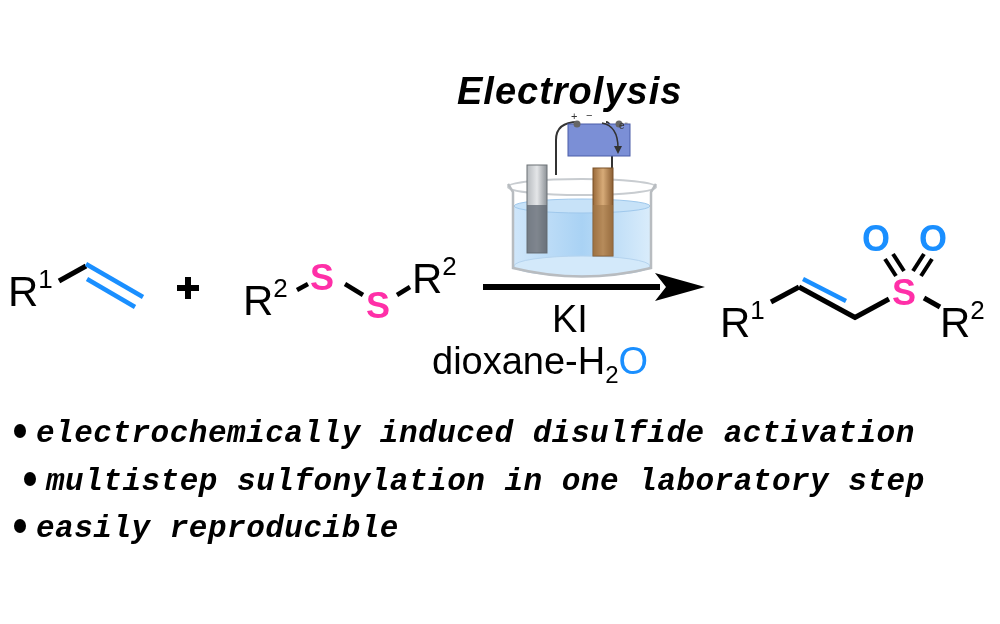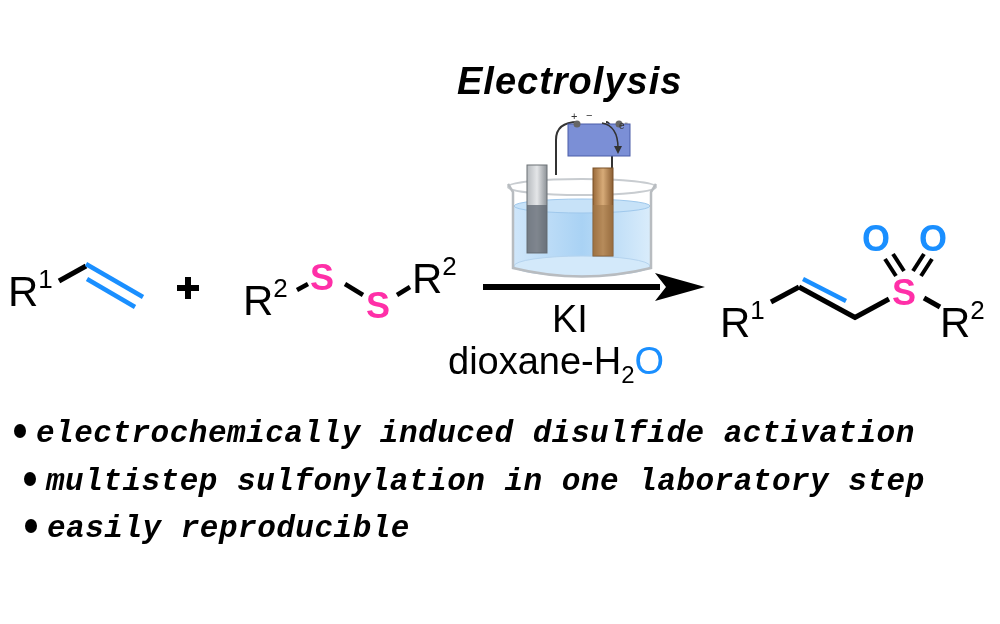--- a/index.html
+++ b/index.html
@@ -15,21 +15,21 @@
   .cond { font-family: "Liberation Sans", sans-serif; font-size: 38px; text-align: right; }
   .bullet-line { font-family: Liberation Mono, monospace; font-weight: bold; font-style: italic;
                  font-size: 31px; letter-spacing: 0.5px; white-space: nowrap; }
   .dot { display: inline-block; width: 12px; height: 14px; border-radius: 50%; background: #000;
          margin-right: 10px; vertical-align: middle; position: relative; top: -3px; }
   svg { position: absolute; left: 0; top: 0; }
 </style>
 </head>
 <body>
 
-<div class="abs title" style="left:457px; top:60px;">Electrolysis</div>
+<div class="abs title" style="left:457px; top:70px;">Electrolysis</div>
 
 <svg width="1000" height="624">
   <defs>
     <linearGradient id="beakerWater" x1="0" x2="1" y1="0" y2="0">
       <stop offset="0" stop-color="#cfe6fa"></stop>
       <stop offset="0.5" stop-color="#a9d2f4"></stop>
       <stop offset="1" stop-color="#d9ecfb"></stop>
     </linearGradient>
     <linearGradient id="anodeGrad" x1="0" x2="1">
       <stop offset="0" stop-color="#b6babe"></stop>
@@ -107,35 +107,35 @@
 <div class="abs atom-s" style="left:366px; top:285px; color:#ff2fa8;">S</div>
 <div class="abs chem" style="left:412px; top:258px;">
   <span>R</span><span class="sup">2</span>
 </div>
 
 <div class="abs" style="left:571px; top:110px; font-size:11px; color:#333;">+</div>
 <div class="abs" style="left:586px; top:109px; font-size:11px; color:#333;">−</div>
 <div class="abs" style="left:619px; top:118px; font-size:10px; color:#333;">e⁻</div>
 
 <div class="abs cond" style="left:552px; top:298px;">KI</div>
-<div class="abs cond" style="left:448px; top:340px; white-space:nowrap;">
+<div class="abs cond" style="left:432px; top:340px; white-space:nowrap;">
   <span>dioxane-H</span><span style="font-size:24px; position:relative; top:9px;">2</span><span style="color:#1a8fff;">O</span>
 </div>
 
 <div class="abs chem" style="left:720px; top:302px;">
   <span>R</span><span class="sup">1</span>
 </div>
 <div class="abs atom-s" style="left:892px; top:272px; color:#ff2fa8;">S</div>
 <div class="abs atom-o" style="left:862px; top:218px; color:#1a8fff;">O</div>
 <div class="abs atom-o" style="left:919px; top:218px; color:#1a8fff;">O</div>
 <div class="abs chem" style="left:940px; top:302px;">
   <span>R</span><span class="sup">2</span>
 </div>
 
 <div class="abs bullet-line" style="left:14px; top:416px;">
   <span class="dot"></span><span>electrochemically induced disulfide activation</span>
 </div>
 <div class="abs bullet-line" style="left:24px; top:464px;">
   <span class="dot"></span><span>multistep sulfonylation in one laboratory step</span>
 </div>
-<div class="abs bullet-line" style="left:25px; top:511px;">
+<div class="abs bullet-line" style="left:14px; top:511px;">
   <span class="dot"></span><span>easily reproducible</span>
 </div>
 
 </body></html>

